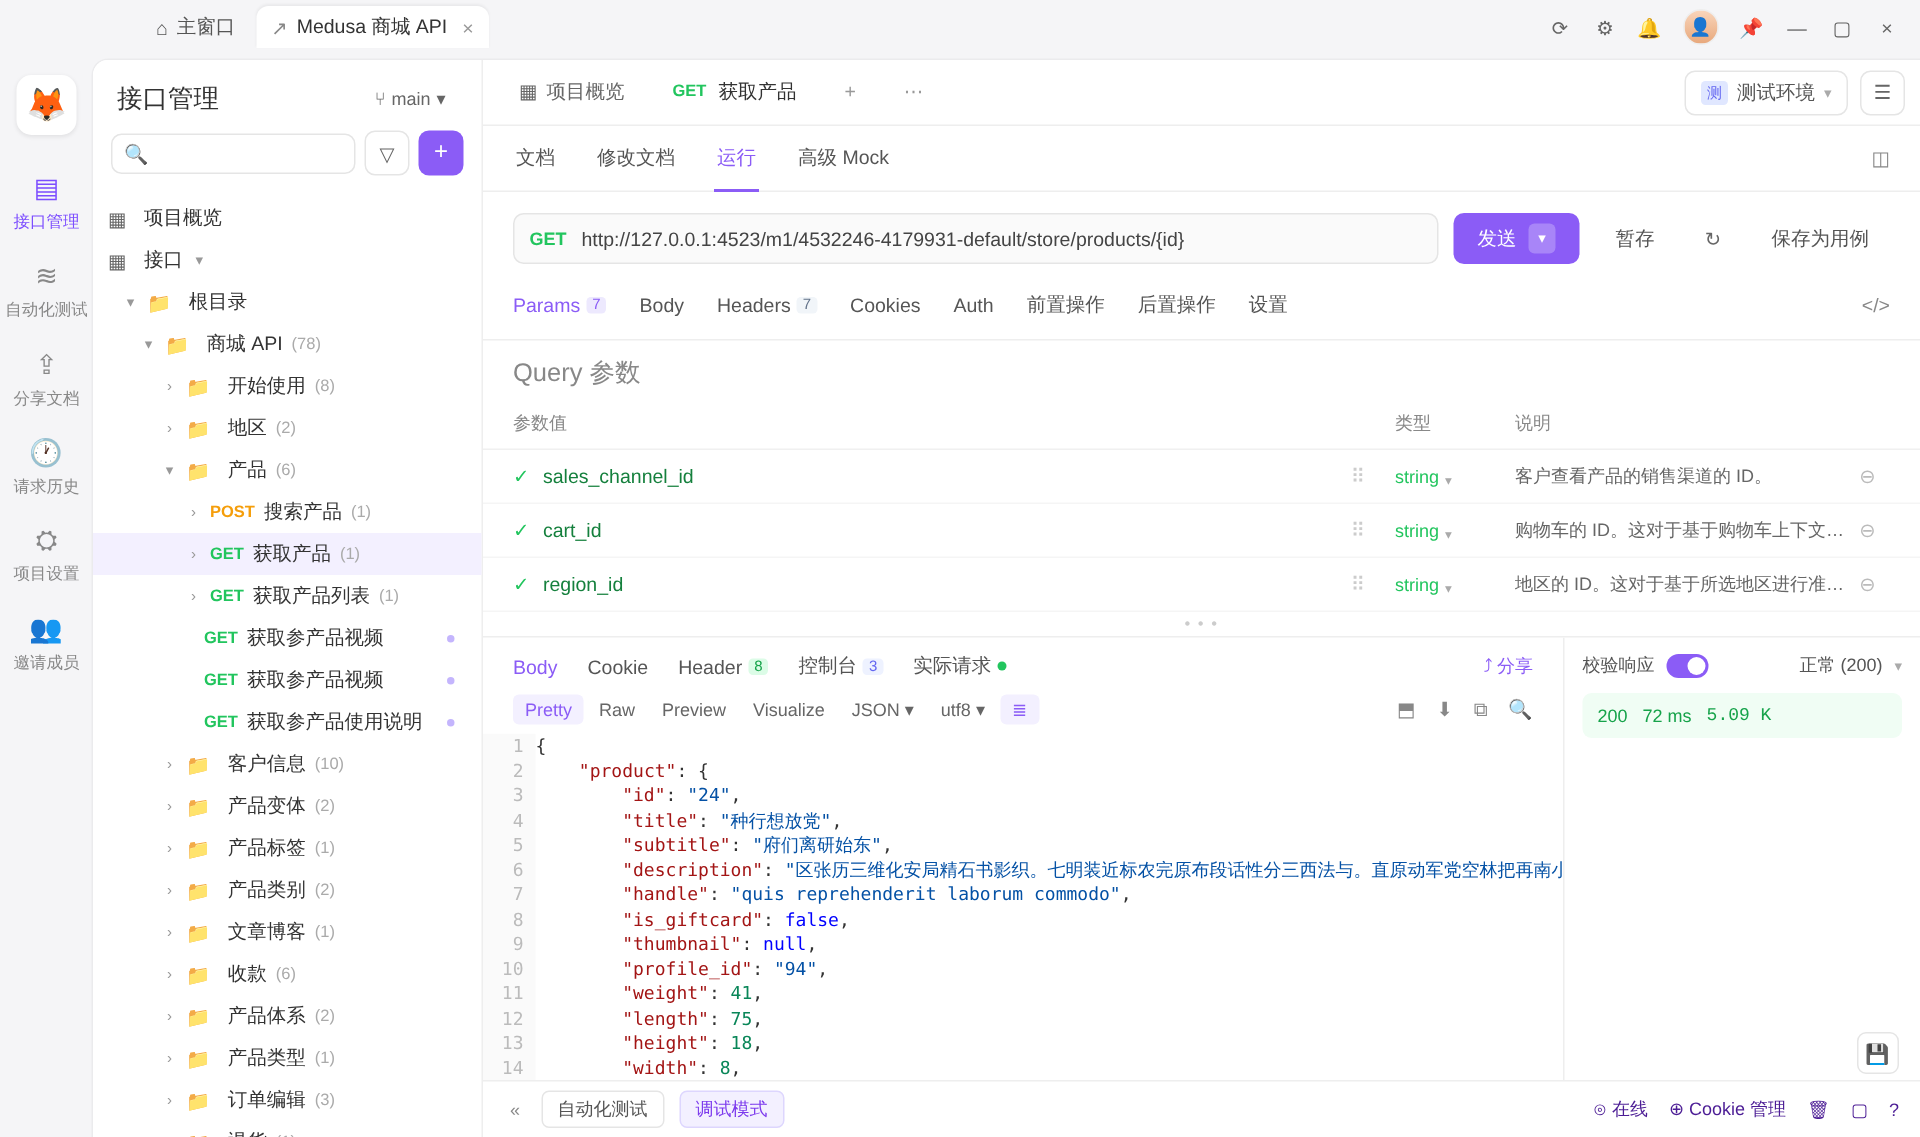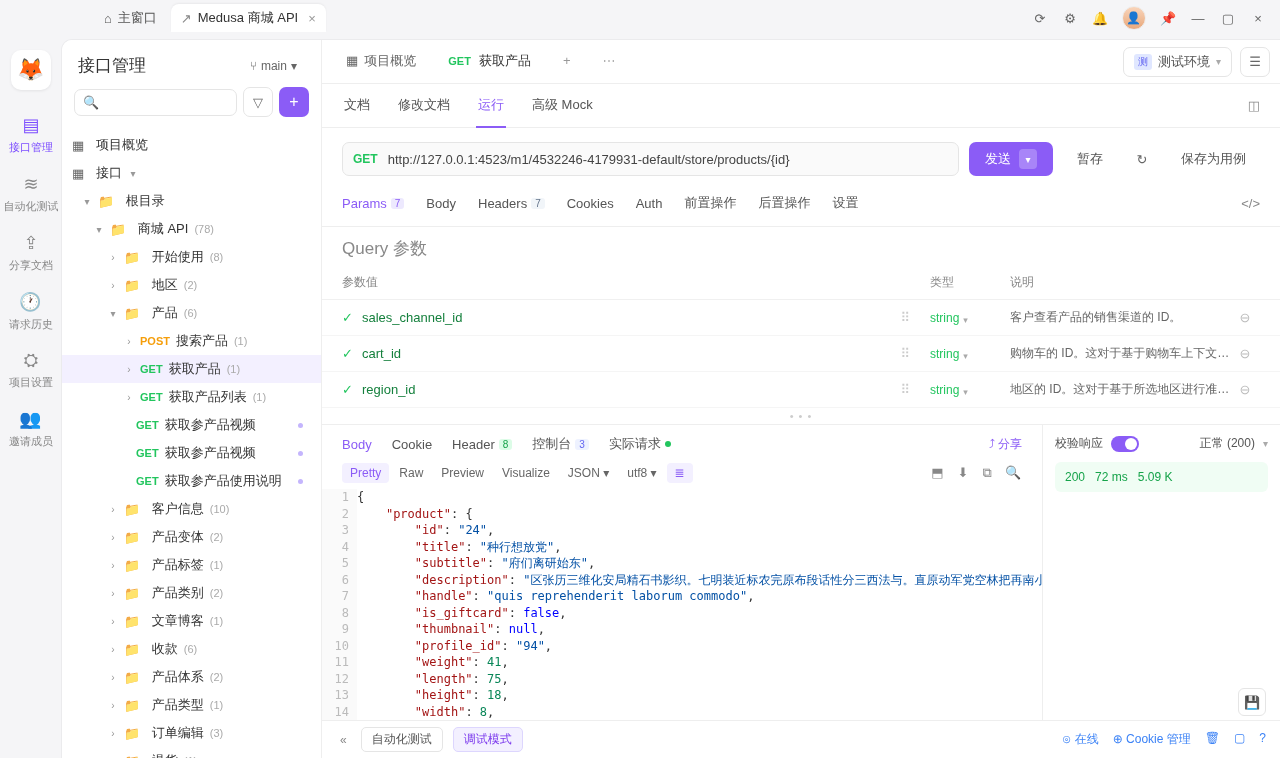--- a/index.html
+++ b/index.html
@@ -100,25 +100,25 @@
 .code-lines .s { color: #0451a5; }
 .code-lines .n { color: #098658; }
 .code-lines .b { color: #0000ff; }
 .resp-right { width: 238px; border-left: 1px solid #eee; padding: 10px 12px; }
 .verify-row { display: flex; align-items: center; gap: 8px; font-size: 12px; color: #555; padding-bottom: 10px; }
 .toggle { width: 28px; height: 16px; background: #8b5cf6; border-radius: 8px; position: relative; }
 .toggle::after { content: ''; position: absolute; width: 12px; height: 12px; background: #fff; border-radius: 50%; top: 2px; right: 2px; }
 .status-box { background: #f0fdf4; border-radius: 6px; padding: 8px 10px; display: flex; gap: 10px; font-size: 12px; }
 .status-box .code { color: #16a34a; text-align: center; }
 .status-box .time { color: #16a34a; }
-.status-box .size { color: #16a34a; }
+.status-box .size { color: #16a34a; font-family: Liberation Mono, monospace; }
 .footer { display: flex; align-items: center; padding: 6px 14px; border-top: 1px solid #eee; gap: 10px; font-size: 12px; color: #666; }
 .foot-btn { border: 1px solid #e5e5e5; padding: 3px 10px; border-radius: 5px; color: #555; }
 .foot-btn.active { background: #f3f0ff; border-color: #ddd6fe; color: #7c3aed; }
-.foot-right { margin-left: auto; display: flex; align-items: flex-start; gap: 14px; color: #3b82f6; }
+.foot-right { margin-left: auto; display: flex; align-items: center; gap: 14px; color: #4c1d95; }
 .collapse-ico { color: #888; padding: 4px; }
 .save-fab { position: absolute; width: 28px; height: 28px; border: 1px solid #e5e5e5; border-radius: 6px; display: flex; align-items: center; justify-content: center; color: #888; background: #fff; right: 14px; bottom: 42px; }
 </style>
 </head>
 <body>
 
 <div class="titlebar">
   <div class="tb-left">
     <div class="hometab">
       <span>⌂</span>

